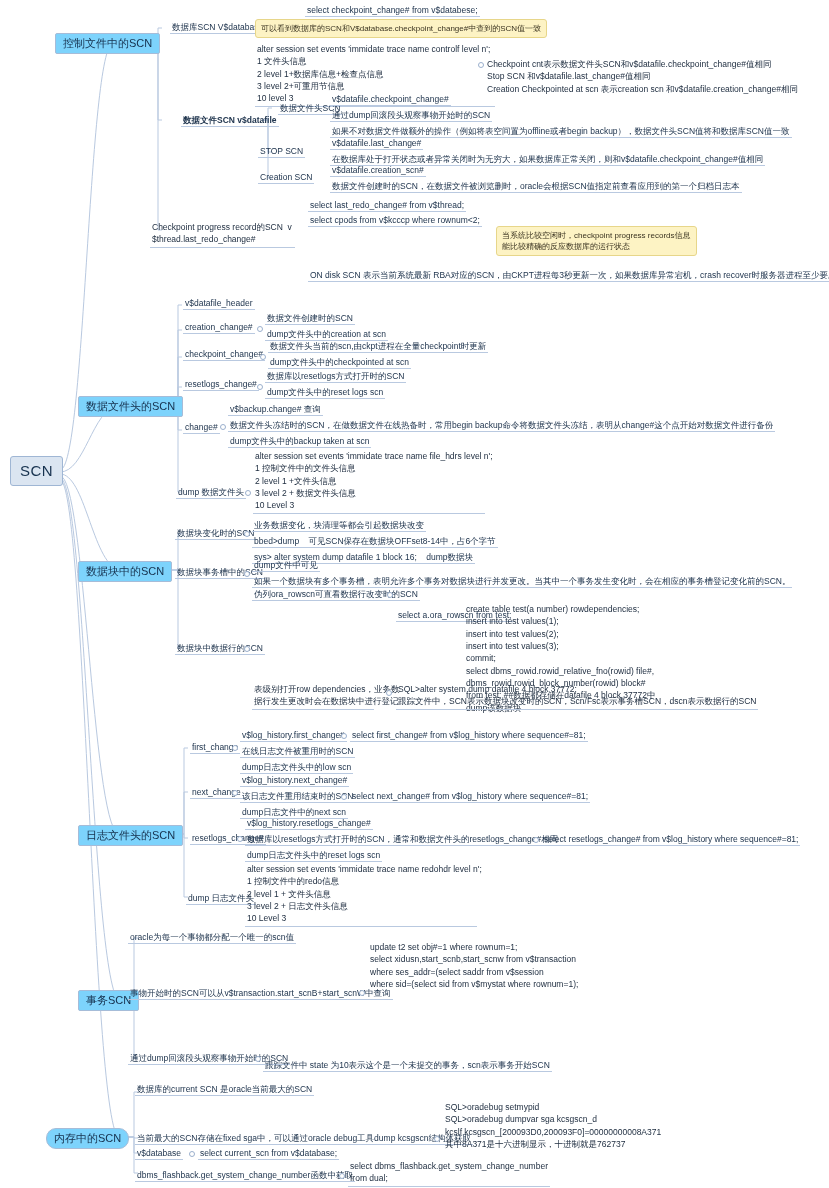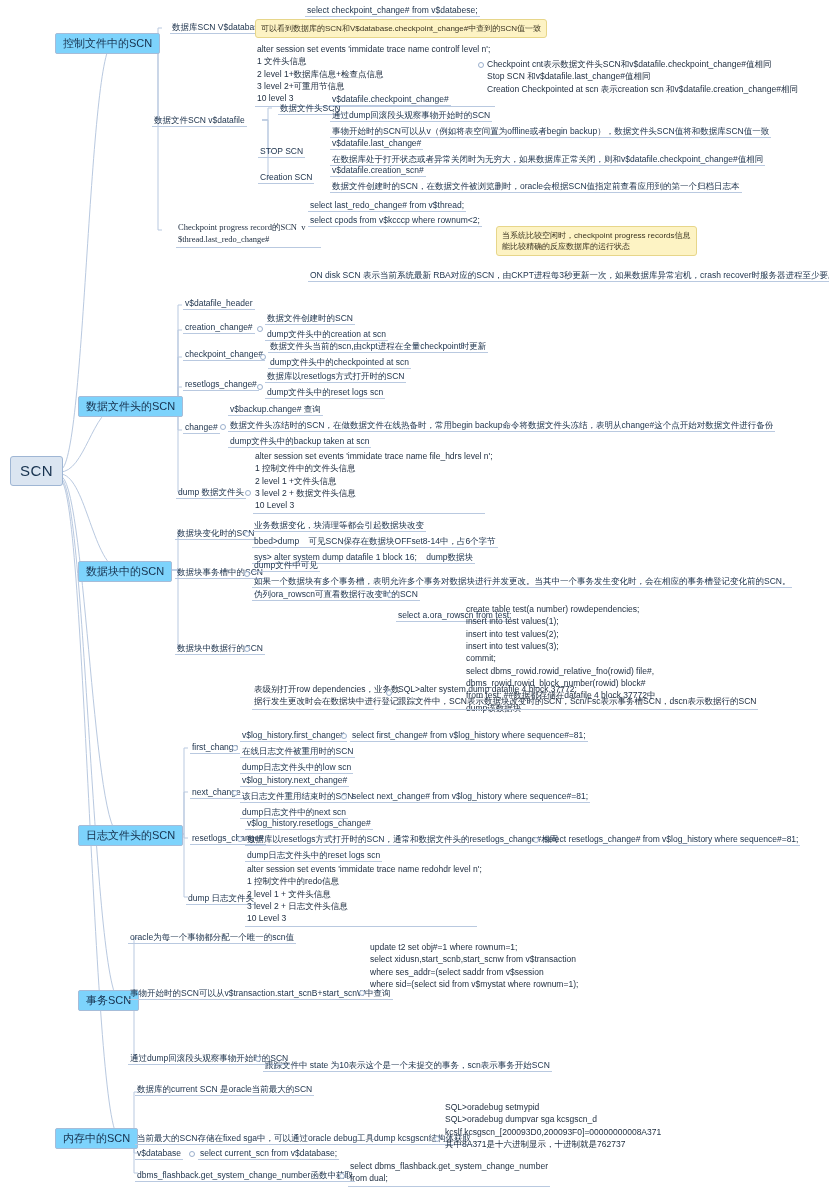--- a/index.html
+++ b/index.html
@@ -142,36 +142,36 @@
   <div class="n blk" style="left:255px;top:43px;width:240px;">alter session set events 'immidate trace name controlf level n';
 1 文件头信息
 2 level 1+数据库信息+检查点信息
 3 level 2+可重用节信息
 10 level 3</div>
   <div class="n blk noline" style="left:485px;top:58px;">Checkpoint cnt表示数据文件头SCN和v$datafile.checkpoint_change#值相同
 Stop SCN 和v$datafile.last_change#值相同
 Creation Checkpointed at scn 表示creation scn 和v$datafile.creation_change#相同</div>
   <span class="dot" style="left:478px;top:62px;"></span>
 
-  <div class="n u" style="left:152px;top:115px;">数据文件SCN v$datafile</div>
+  <div class="n u" style="left:181px;top:115px;font-weight:bold;">数据文件SCN v$datafile</div>
 
   <div class="n u" style="left:278px;top:103px;">数据文件头SCN</div>
   <div class="n u" style="left:330px;top:94px;">v$datafile.checkpoint_change#</div>
   <div class="n u" style="left:330px;top:110px;">通过dump回滚段头观察事物开始时的SCN</div>
-  <div class="n u" style="left:330px;top:126px;">事物开始时的SCN可以从v（例如将表空间置为offline或者begin backup），数据文件头SCN值将和数据库SCN值一致</div>
+  <div class="n u" style="left:330px;top:126px;">如果不对数据文件做额外的操作（例如将表空间置为offline或者begin backup），数据文件头SCN值将和数据库SCN值一致</div>
 
   <div class="n u" style="left:258px;top:146px;">STOP SCN</div>
   <div class="n u" style="left:330px;top:138px;">v$datafile.last_change#</div>
   <div class="n u" style="left:330px;top:154px;">在数据库处于打开状态或者异常关闭时为无穷大，如果数据库正常关闭，则和v$datafile.checkpoint_change#值相同</div>
 
   <div class="n u" style="left:258px;top:172px;">Creation SCN</div>
   <div class="n u" style="left:330px;top:165px;">v$datafile.creation_scn#</div>
   <div class="n u" style="left:330px;top:181px;">数据文件创建时的SCN，在数据文件被浏览删时，oracle会根据SCN值指定前查看应用到的第一个归档日志本</div>
 
-  <div class="n blk" style="left:176px;top:221px;width:145px;font-family:Liberation Serif, serif;">Checkpoint progress record的SCN  v
+  <div class="n blk" style="left:150px;top:221px;width:145px;">Checkpoint progress record的SCN  v
 $thread.last_redo_change#</div>
   <div class="n u" style="left:308px;top:200px;">select last_redo_change# from v$thread;</div>
   <div class="n u" style="left:308px;top:215px;">select cpods from v$kcccp where rownum&lt;2;</div>
   <div class="n note" style="left:496px;top:226px;">当系统比较空闲时，checkpoint progress records信息
 能比较精确的反应数据库的运行状态</div>
   <div class="n u" style="left:308px;top:270px;">ON disk SCN 表示当前系统最新 RBA对应的SCN，由CKPT进程每3秒更新一次，如果数据库异常宕机，crash recover时服务器进程至少要应用到该SCN为止。</div>
 
   <div class="n lvl1" style="left:78px;top:396px;">数据文件头的SCN</div>
 
   <div class="n u" style="left:183px;top:298px;">v$datafile_header</div>
@@ -278,21 +278,21 @@
   <div class="n blk noline" style="left:368px;top:941px;">update t2 set obj#=1 where rownum=1;
 select xidusn,start_scnb,start_scnw from v$transaction
 where ses_addr=(select saddr from v$session
 where sid=(select sid from v$mystat where rownum=1);</div>
   <span class="dot" style="left:359px;top:990px;"></span>
 
   <div class="n u" style="left:128px;top:1053px;">通过dump回滚段头观察事物开始时的SCN</div>
   <div class="n u" style="left:263px;top:1060px;">跟踪文件中 state 为10表示这个是一个未提交的事务，scn表示事务开始SCN</div>
   <span class="dot" style="left:255px;top:1056px;"></span>
 
-  <div class="n lvl1" style="left:55px;top:1128px;">内存中的SCN</div>
+  <div class="n lvl1" style="left:46px;top:1128px;border-radius:10px;">内存中的SCN</div>
 
   <div class="n u" style="left:135px;top:1084px;">数据库的current SCN 是oracle当前最大的SCN</div>
   <div class="n u" style="left:135px;top:1133px;">当前最大的SCN存储在fixed sga中，可以通过oracle debug工具dump kcsgscn结构体获取</div>
   <div class="n blk noline" style="left:443px;top:1101px;">SQL&gt;oradebug setmypid
 SQL&gt;oradebug dumpvar sga kcsgscn_d
 kcslf kcsgscn_[200093D0,200093F0]=00000000008A371
 其中8A371是十六进制显示，十进制就是762737</div>
   <span class="dot" style="left:434px;top:1136px;"></span>
 
   <div class="n u" style="left:135px;top:1148px;">v$database</div>

